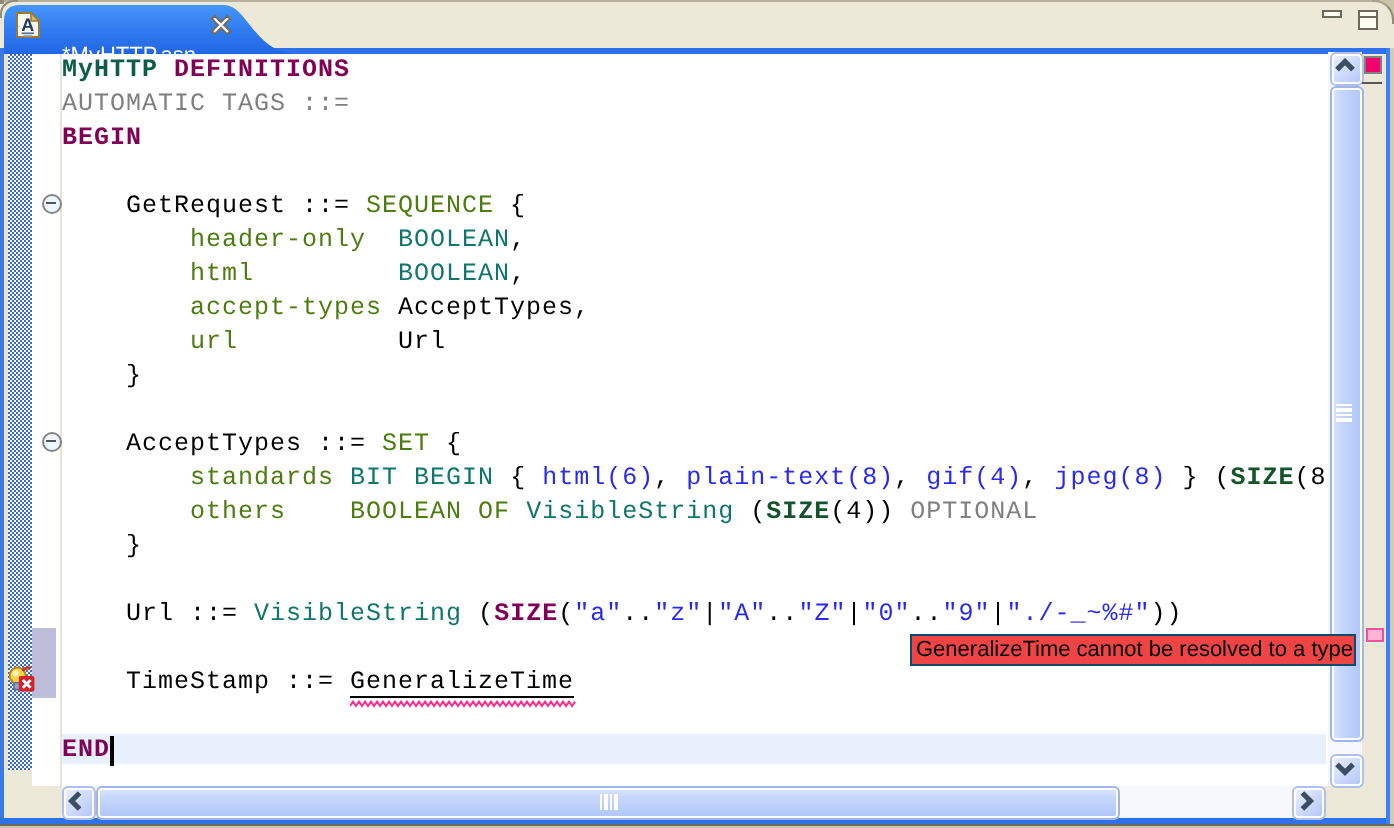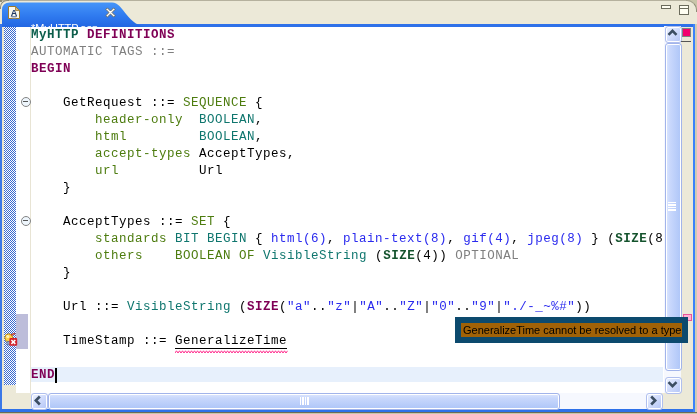--- a/index.html
+++ b/index.html
@@ -154,13 +154,13 @@
 <div class="abs" style="left:299.5px;top:397px;width:1.5px;height:8px;background:#fff"></div>
 <div class="abs" style="left:302px;top:397px;width:1.5px;height:8px;background:#fff"></div>
 <div class="abs" style="left:304.5px;top:397px;width:1.5px;height:8px;background:#fff"></div>
 <div class="abs" style="left:307px;top:397px;width:1.5px;height:8px;background:#fff"></div>
 <div class="abs" style="left:646px;top:393px;width:15px;height:15px;border-radius:3px;border:1px solid #b0bfee;background:linear-gradient(135deg,#eef3ff 0%,#d2ddfc 45%,#b2c4f6 100%);box-shadow:inset 0 0 0 1px #fff"></div>
 <svg class="abs" style="left:650px;top:395px" width="8" height="11">
     <path d="M1.2 1.5 L5.2 5.5 L1.2 9.5" stroke="#3c4e62" stroke-width="2.6" fill="none"></path>
   </svg>
 
 
-<div class="abs" style="left:455px;top:317px;width:219px;height:14px;background:#a16207;border:6px solid #0c4a6e;color:#000;font-size:11px;line-height:14px;padding-left:2px;z-index:10;white-space:nowrap;overflow:hidden">GeneralizeTime cannot be resolved to a type</div>
+<div class="abs" style="left:455px;top:317px;width:219px;height:14px;background:#ef4444;border:1px solid #0c4a6e;color:#000;font-size:11px;line-height:14px;padding-left:2px;z-index:10;white-space:nowrap;overflow:hidden">GeneralizeTime cannot be resolved to a type</div>
 
 </body></html>

